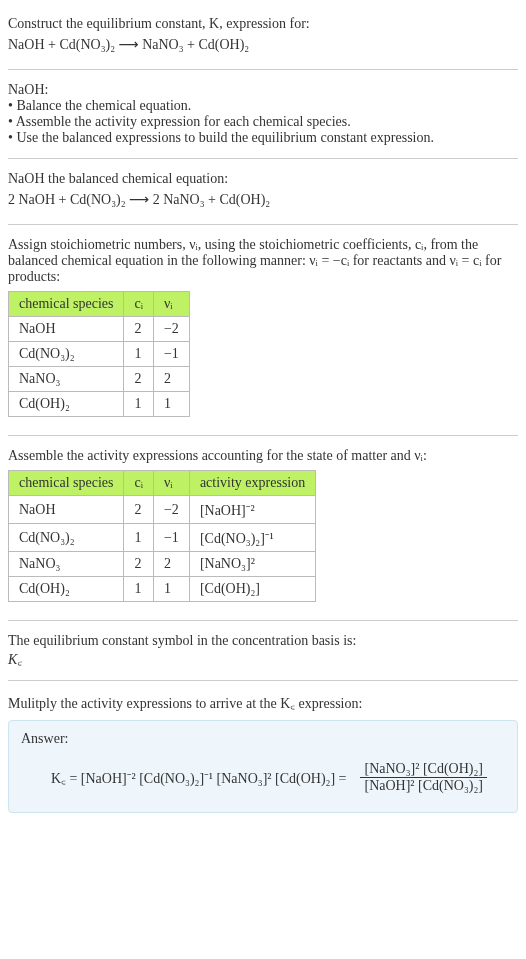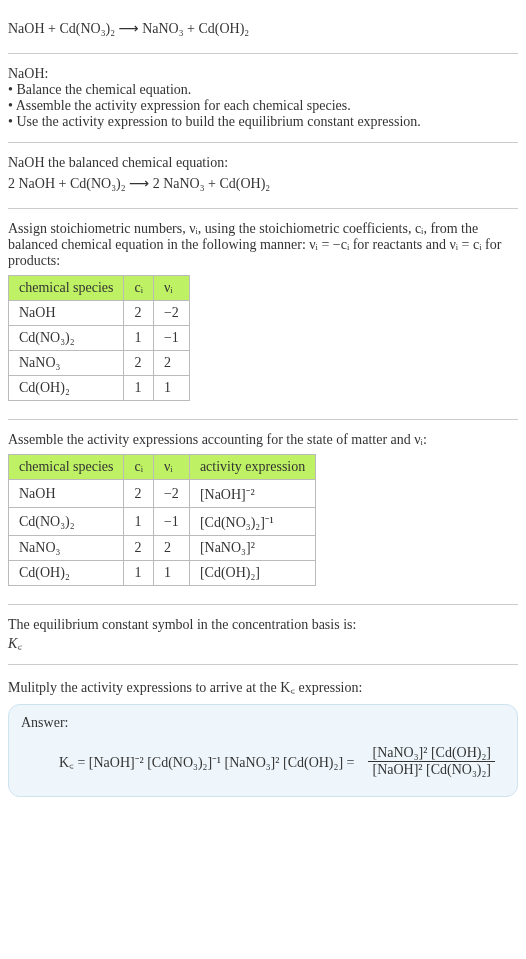--- a/index.html
+++ b/index.html
@@ -27,32 +27,31 @@
   table.data td, table.data th {
     border: 1px solid #bbb;
     padding: 4px 10px;
     text-align: left;
     font-weight: normal;
   }
   table.data th { background: #bef264; }
   .answer-box {
     background: #eef6fb;
     border: 1px solid #cde3f0;
-    border-radius: 12px;
+    border-radius: 4px;
     padding: 10px 12px;
     margin-top: 8px;
   }
   .answer-label { margin-bottom: 6px; }
   .kc-line {
     padding-left: 30px;
     white-space: nowrap;
     display:flex;
     align-items:center;
     gap:12px;
-    justify-content:center;
   }
   .ital { font-style: italic; }
   .frac {
     display: inline-block;
     vertical-align: middle;
     text-align: center;
     margin: 8px 2px;
   }
   .frac .num {
     display: block;
@@ -62,29 +61,30 @@
   .frac .den {
     display: block;
     padding: 0 4px;
   }
   .nowrap { white-space: nowrap; }
 </style>
 </head>
 <body>
 
 <div class="section">
+  <div class="prompt-line">Construct the equilibrium constant, K, expression for:</div>
   <div class="equation">NaOH + Cd(NO₃)₂ ⟶ NaNO₃ + Cd(OH)₂</div>
 </div>
 <div class="divider"></div>
 
 <div class="section">
   <div>NaOH:</div>
   <div>• Balance the chemical equation.</div>
   <div>• Assemble the activity expression for each chemical species.</div>
-  <div>• Use the activity expression to build the equilibrium constant expression.</div>
+  <div>• Use the balanced expressions to build the equilibrium constant expression.</div>
 </div>
 <div class="divider"></div>
 
 <div class="section">
   <div>NaOH the balanced chemical equation:</div>
   <div class="equation">2 NaOH + Cd(NO₃)₂ ⟶ 2 NaNO₃ + Cd(OH)₂</div>
 </div>
 <div class="divider"></div>
 
 <div class="section">

